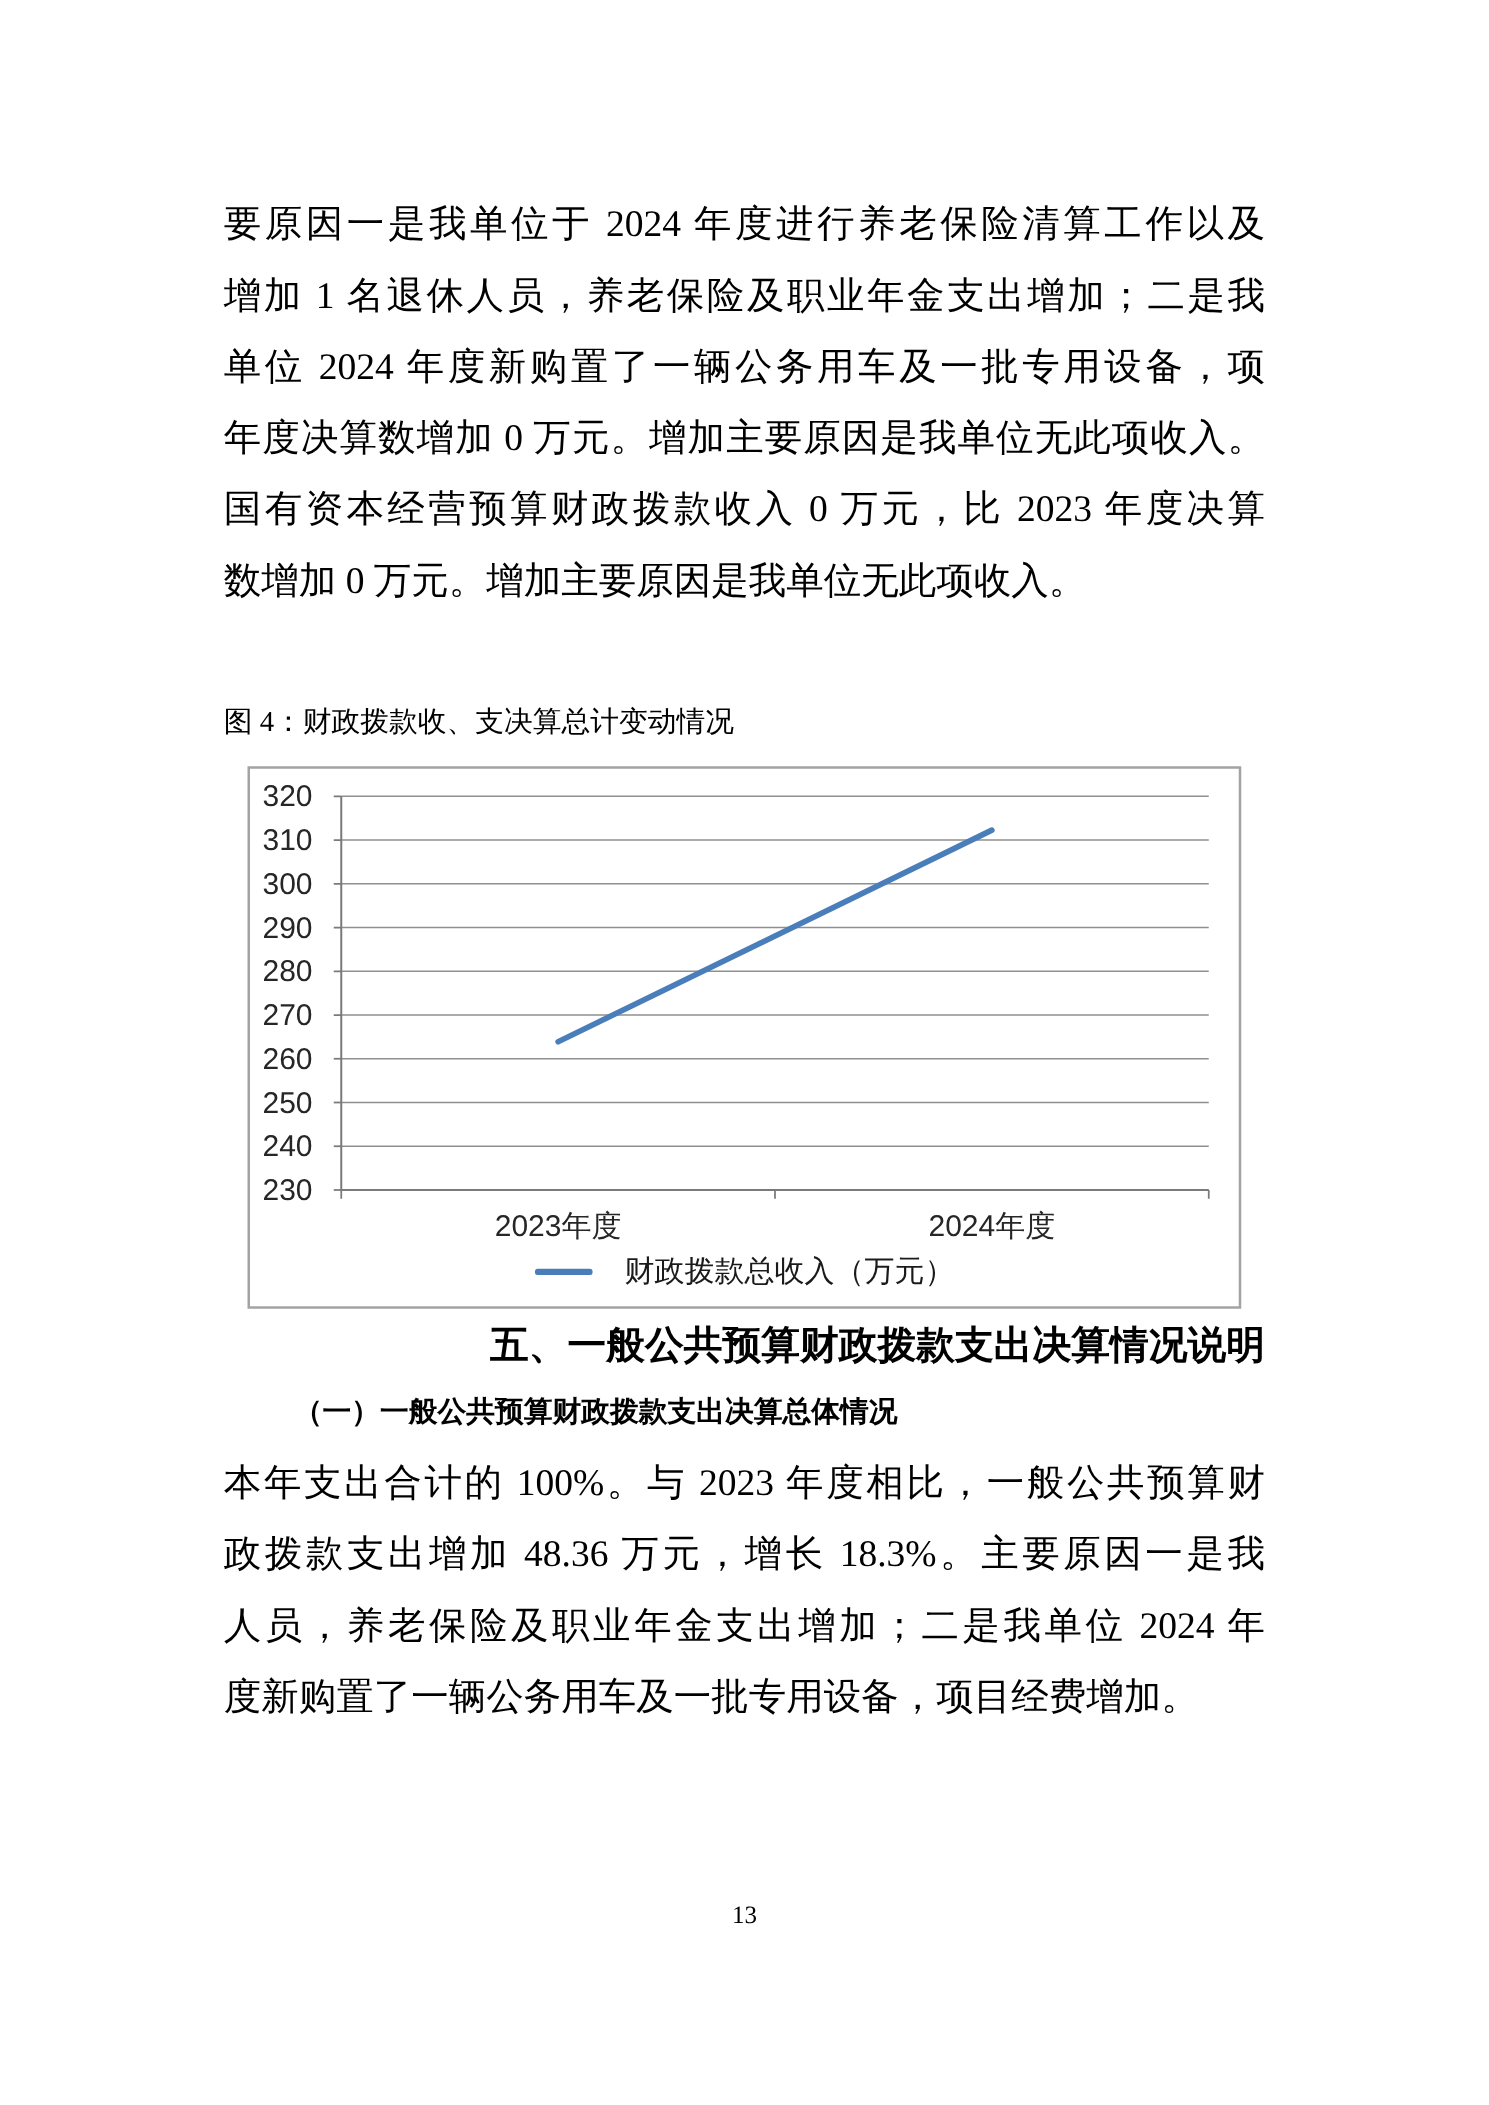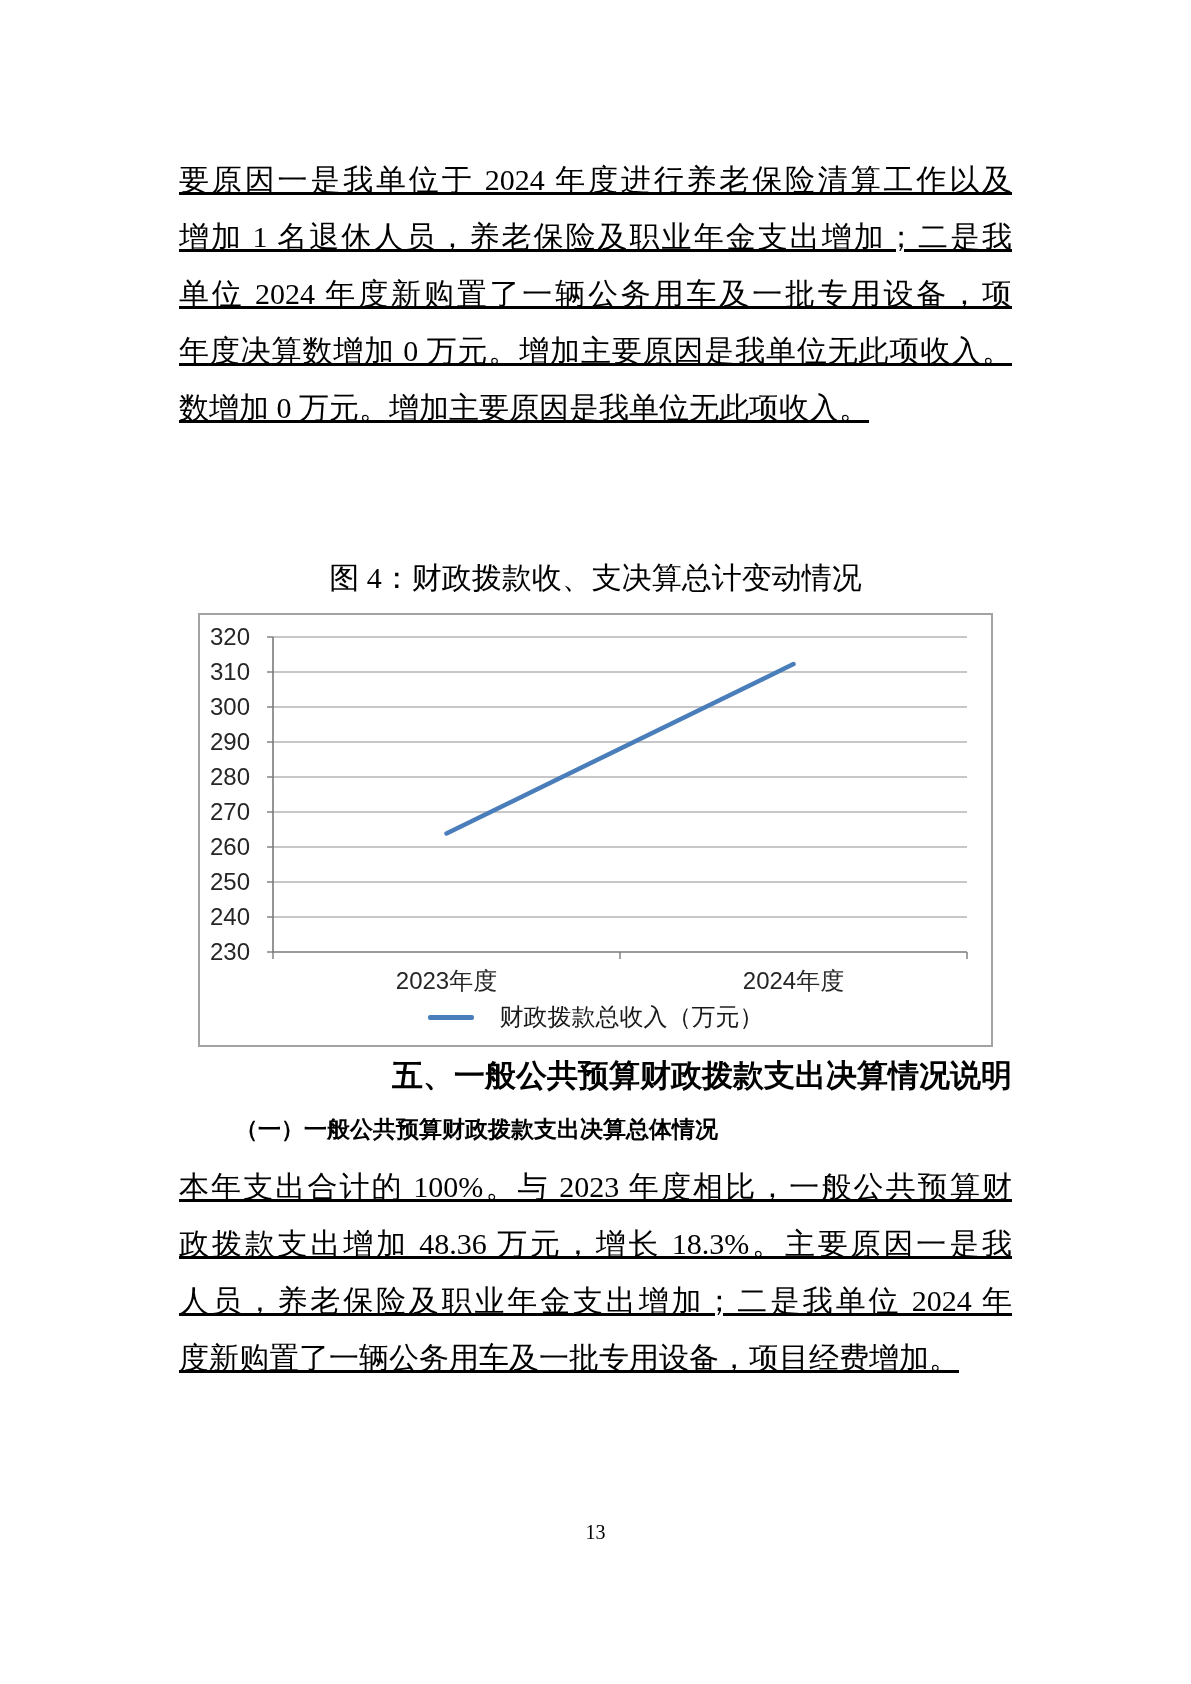--- a/index.html
+++ b/index.html
@@ -4,26 +4,26 @@
 <style>
   html,body { margin:0; padding:0; background:#e8e8e8; }
   .page {
     position:relative; width:1191px; height:1684px; margin:0 auto;
     background:#ffffff; overflow:hidden;
     font-family:"Liberation Serif","DejaVu Serif",serif; color:#000;
   }
   .para { position:absolute; left:179px; width:833px; }
   .tline {
     font-size:30px; height:57px; line-height:57px; white-space:nowrap;
-    text-align:justify; text-align-last:justify;text-decoration:underline;
+    text-align:justify; text-align-last:justify;
   }
   .tline.last { text-align-last:left; }
   .caption {
     position:absolute; left:179px; top:556px; width:833px; height:44px;
-    line-height:44px; font-size:30px; text-align:center;
+    line-height:44px; font-size:23px; 
   }
   .chart-box {
     position:absolute; left:198px; top:613px; width:795px; height:434px;
     border:2px solid #a3a3a3; box-sizing:border-box; background:#fff;
   }
   .chart-box svg { position:absolute; left:0; top:0; }
   .legend-row {
     position:absolute; left:0; top:386px; width:791px;
     display:flex; justify-content:center; align-items:center; gap:26px;
     font-family:"Liberation Sans","DejaVu Sans",sans-serif; font-size:24px; color:#1a1a1a;
@@ -46,20 +46,21 @@
 </head>
 <body>
 
 <div class="page">
 
   <div class="para" style="top:151px;">
     <div class="tline">要原因一是我单位于 2024 年度进行养老保险清算工作以及</div>
     <div class="tline">增加 1 名退休人员，养老保险及职业年金支出增加；二是我</div>
     <div class="tline">单位 2024 年度新购置了一辆公务用车及一批专用设备，项</div>
     <div class="tline">年度决算数增加 0 万元。增加主要原因是我单位无此项收入。</div>
+    <div class="tline">国有资本经营预算财政拨款收入 0 万元，比 2023 年度决算</div>
     <div class="tline last">数增加 0 万元。增加主要原因是我单位无此项收入。</div>
   </div>
 
   <div class="caption">图 4：财政拨款收、支决算总计变动情况</div>
 
   <div class="chart-box">
       <svg width="791" height="430" viewBox="0 0 791 430">
         <g>
           <line x1="73" y1="302" x2="767" y2="302" stroke="#8f8f8f" stroke-width="1.2"></line>
           <line x1="73" y1="267" x2="767" y2="267" stroke="#8f8f8f" stroke-width="1.2"></line>

